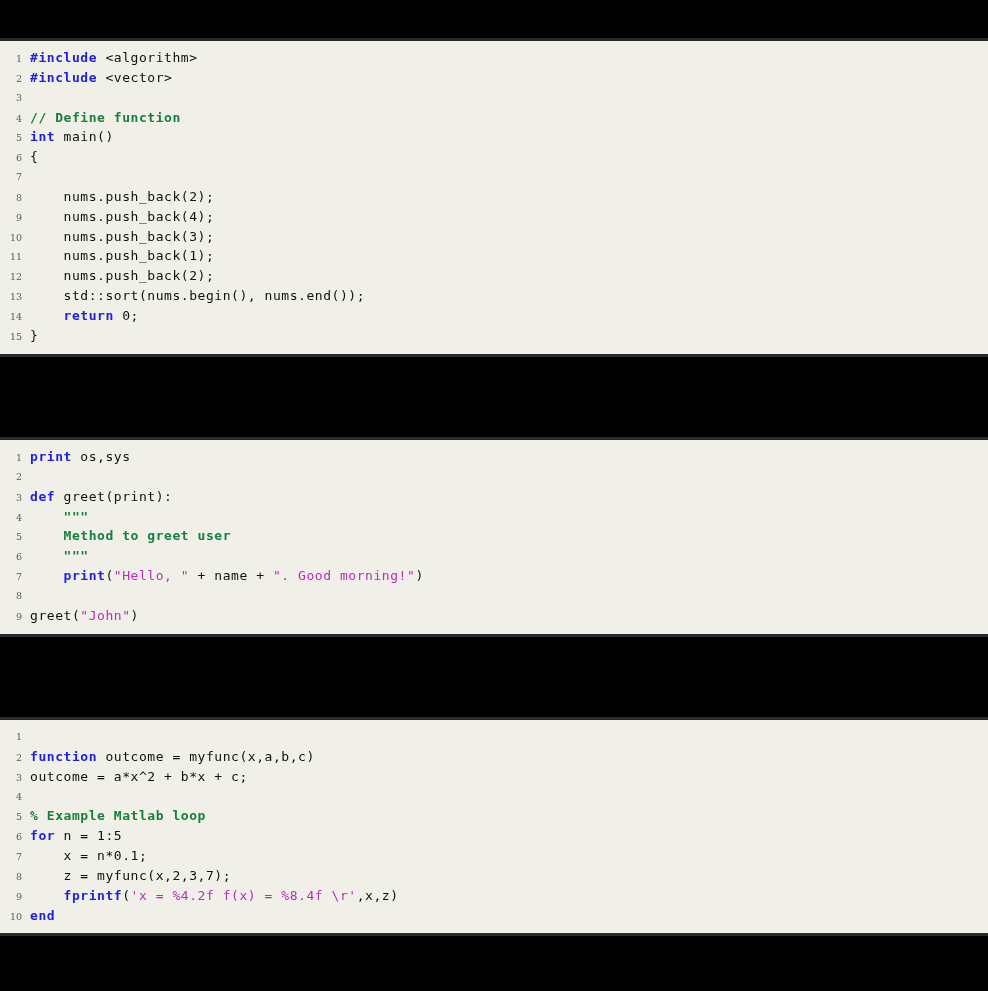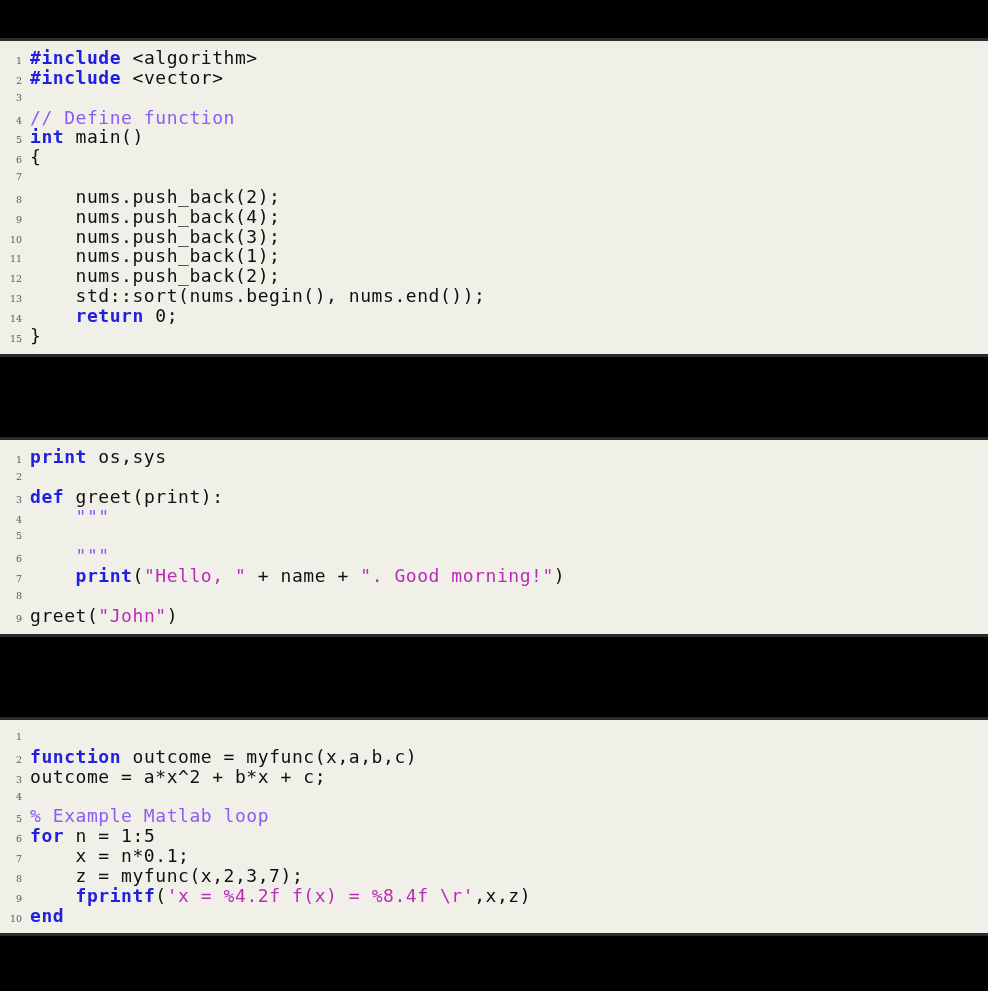--- a/index.html
+++ b/index.html
@@ -52,29 +52,29 @@
     padding-right: 8px;
     box-sizing: border-box;
     font-family: "DejaVu Serif", serif;
     font-size: 9.5px;
     color: #5a5a5a;
     user-select: none;
   }
 
   .code-text {
     font-family: "DejaVu Sans Mono", monospace;
-    font-size: 18px;
+    font-size: 13px;
     letter-spacing: 0.55px;
     color: #101010;
     white-space: pre;
   }
 
   
   .tok-kw   { color: #2020e0; font-weight: bold; }
-  .tok-cmt  { color: #8b5cf6; font-weight: normal; }
+  .tok-cmt  { color: #15803d; font-weight: bold; }
   .tok-str  { color: #bb2bbb; }
   .tok-pln  { color: #101010; }
 </style>
 </head>
 <body>
 
 <div class="page">
   <div id="listings-root">
       <div class="listing" style="top: 38px;">
         <div class="code-body">
@@ -94,21 +94,21 @@
           <div class="code-line"><span class="lineno">14</span><span class="code-text"><span class="tok-pln">    </span><span class="tok-kw">return</span><span class="tok-pln"> 0;</span></span></div>
           <div class="code-line"><span class="lineno">15</span><span class="code-text"><span class="tok-pln">}</span></span></div>
         </div>
       </div>
       <div class="listing" style="top: 437px;">
         <div class="code-body">
           <div class="code-line"><span class="lineno">1</span><span class="code-text"><span class="tok-kw">print</span><span class="tok-pln"> os,sys</span></span></div>
           <div class="code-line"><span class="lineno">2</span><span class="code-text"><span class="tok-pln"></span></span></div>
           <div class="code-line"><span class="lineno">3</span><span class="code-text"><span class="tok-kw">def</span><span class="tok-pln"> greet(print):</span></span></div>
           <div class="code-line"><span class="lineno">4</span><span class="code-text"><span class="tok-pln">    </span><span class="tok-cmt">"""</span></span></div>
-          <div class="code-line"><span class="lineno">5</span></div>
+          <div class="code-line"><span class="lineno">5</span><span class="code-text"><span class="tok-pln">    </span><span class="tok-cmt">Method to greet user</span></span></div>
           <div class="code-line"><span class="lineno">6</span><span class="code-text"><span class="tok-pln">    </span><span class="tok-cmt">"""</span></span></div>
           <div class="code-line"><span class="lineno">7</span><span class="code-text"><span class="tok-pln">    </span><span class="tok-kw">print</span><span class="tok-pln">(</span><span class="tok-str">"Hello, "</span><span class="tok-pln"> + name + </span><span class="tok-str">". Good morning!"</span><span class="tok-pln">)</span></span></div>
           <div class="code-line"><span class="lineno">8</span><span class="code-text"><span class="tok-pln"></span></span></div>
           <div class="code-line"><span class="lineno">9</span><span class="code-text"><span class="tok-pln">greet(</span><span class="tok-str">"John"</span><span class="tok-pln">)</span></span></div>
         </div>
       </div>
       <div class="listing" style="top: 717px;">
         <div class="code-body">
           <div class="code-line"><span class="lineno">1</span></div>
           <div class="code-line"><span class="lineno">2</span><span class="code-text"><span class="tok-kw">function</span><span class="tok-pln"> outcome = myfunc(x,a,b,c)</span></span></div>

